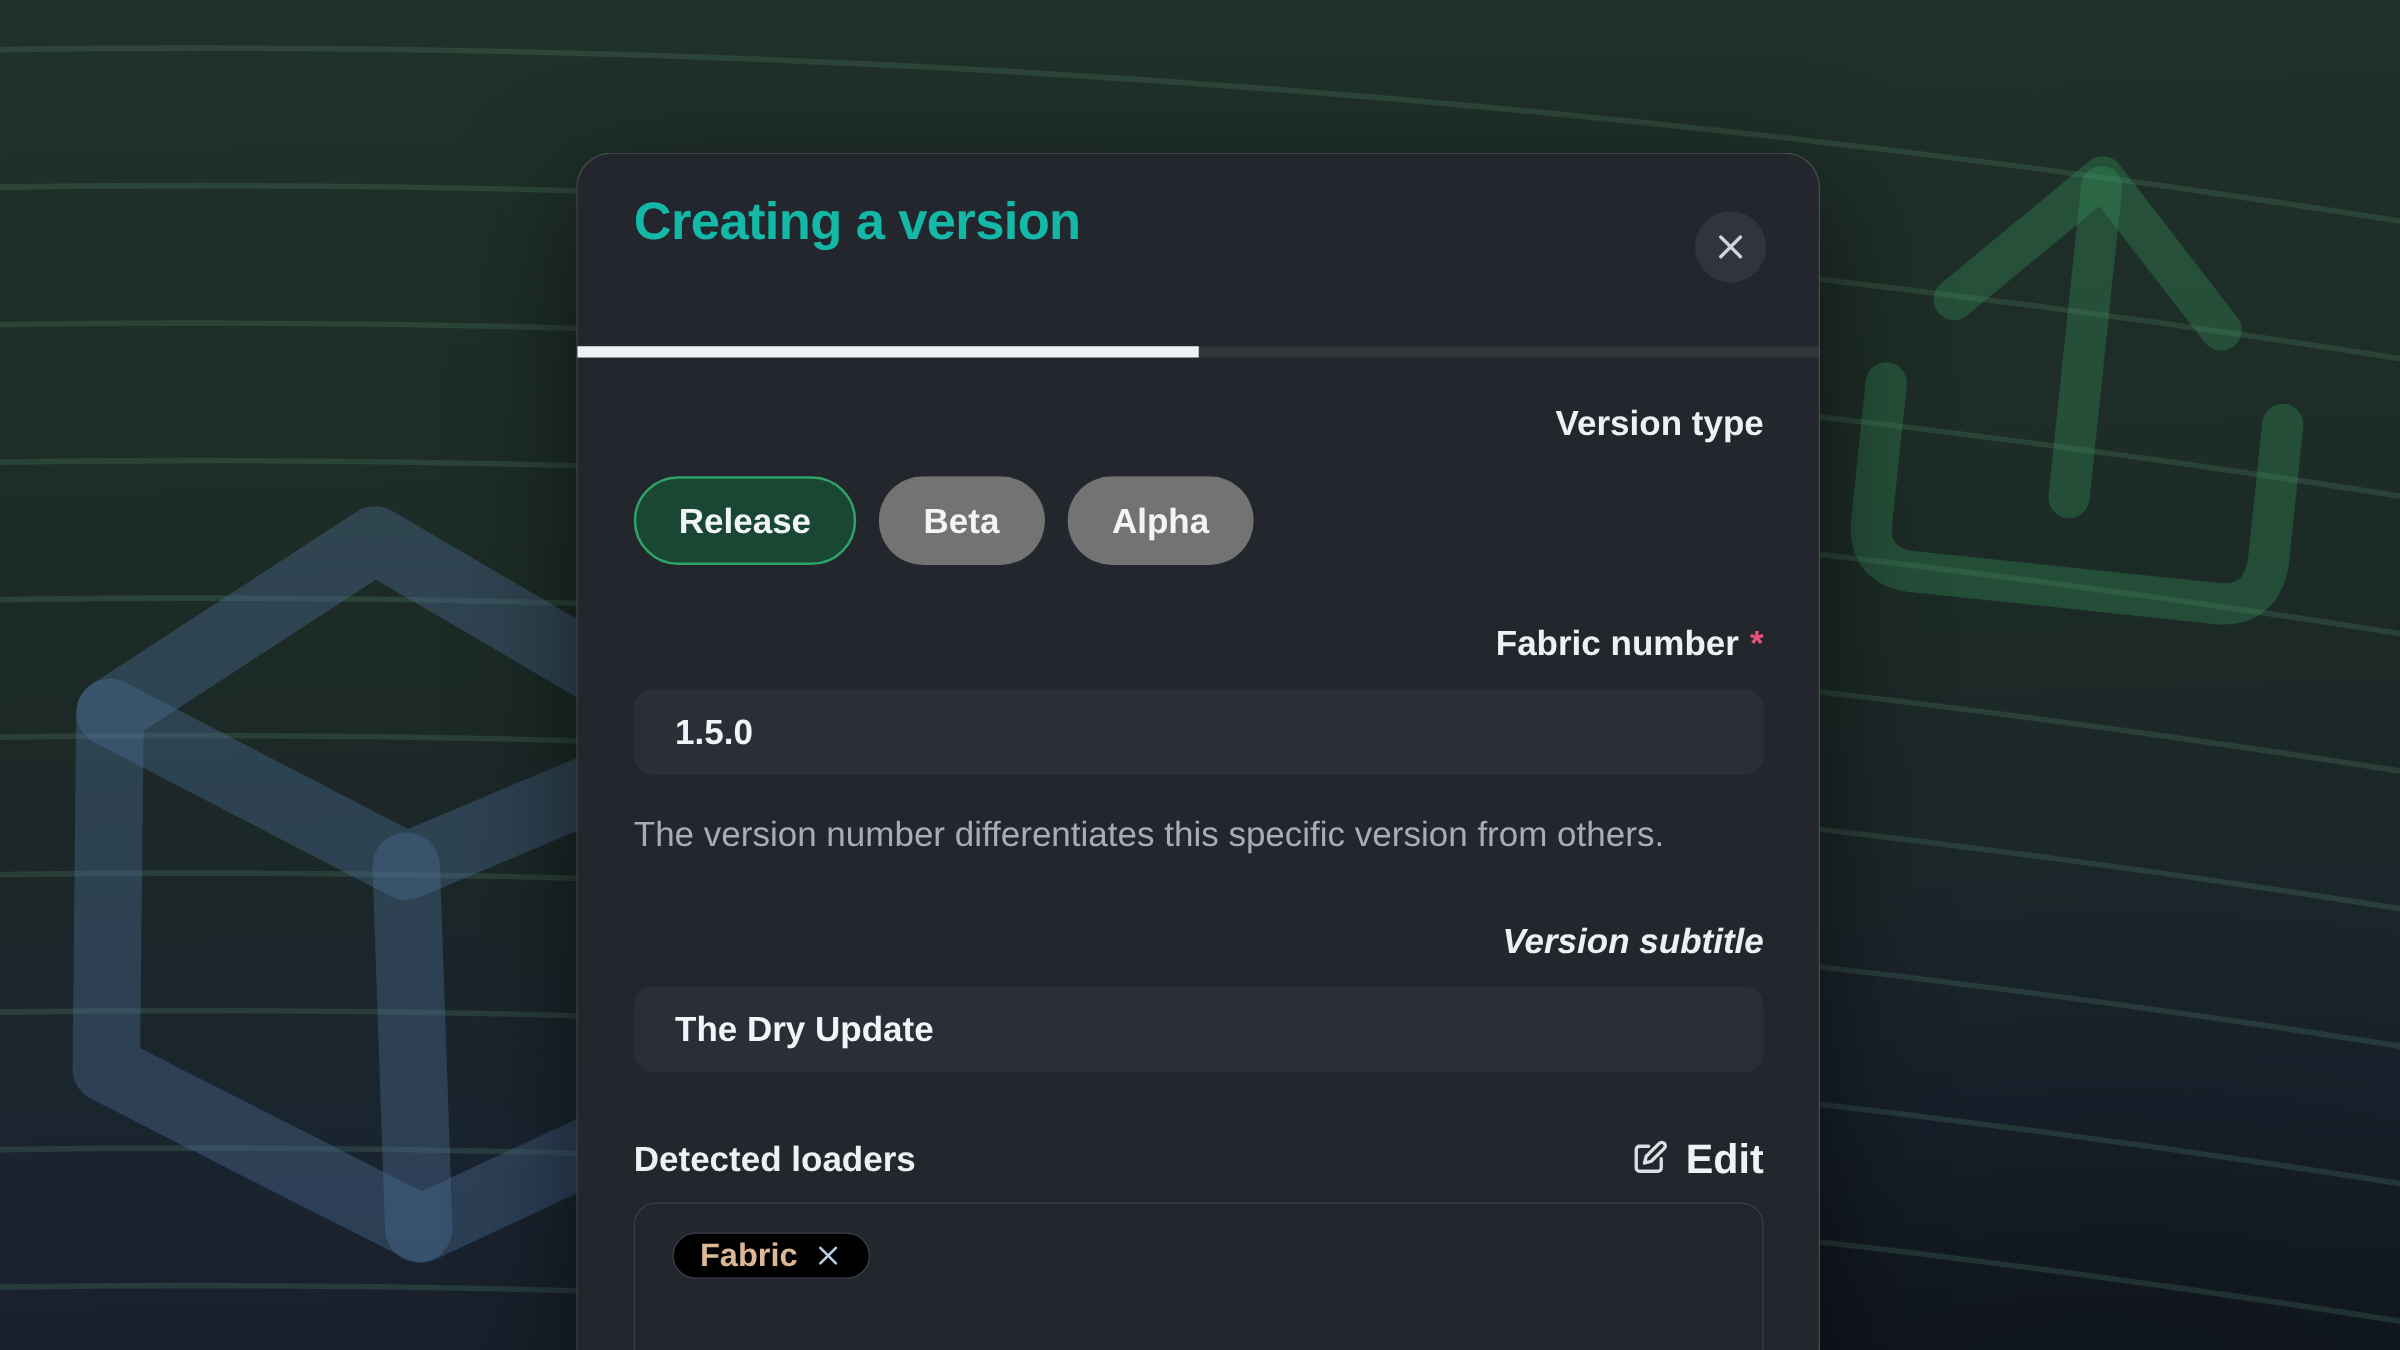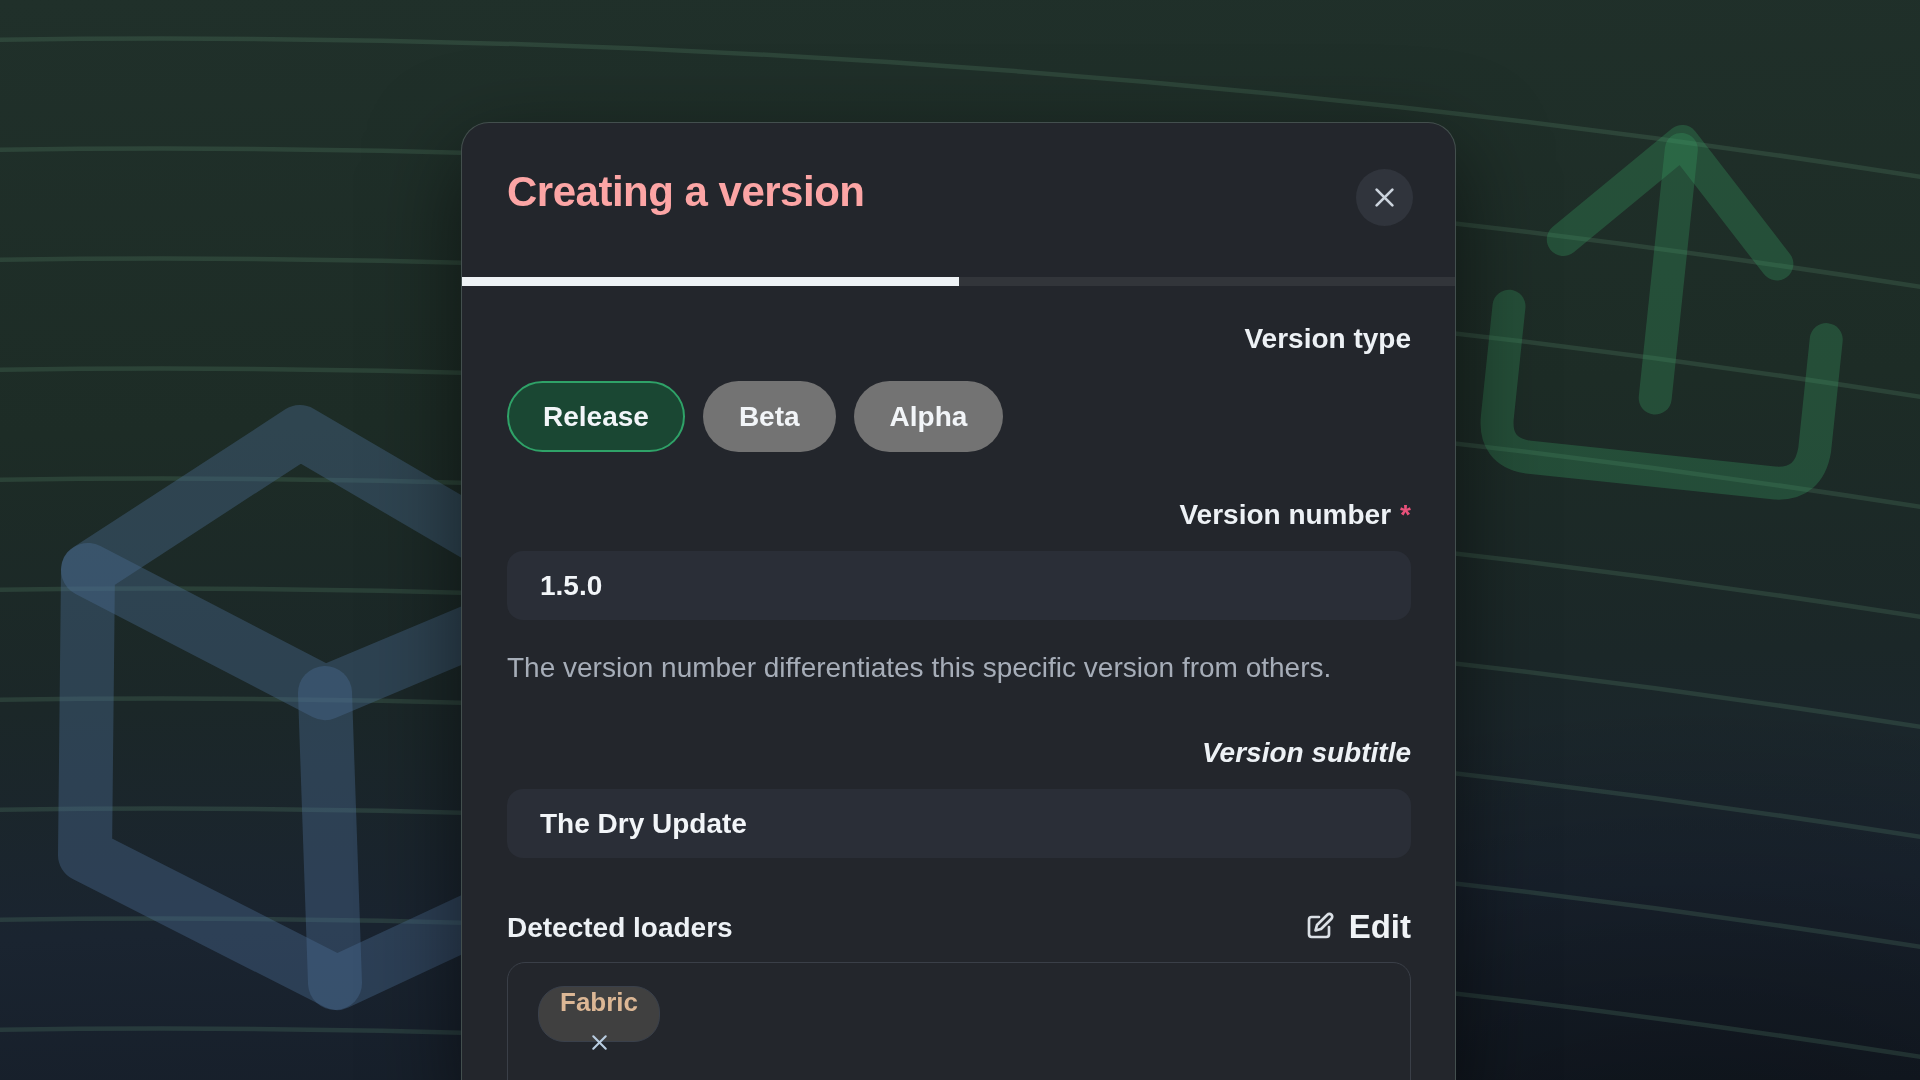--- a/index.html
+++ b/index.html
@@ -21,22 +21,22 @@
     position:absolute; left:461px; top:122px; width:995px; height:980px;
     background:#23262c;
     border:1.5px solid rgba(150,185,165,0.28);
     border-bottom:none;
     border-radius:28px 28px 0 0;
     box-shadow:0 30px 90px rgba(0,0,0,0.55);
     color:#f1f4f7;
   }
   .modal-header { position:relative; height:154px; }
   .modal-title {
-    position:absolute; left:45px; top:45px;
-    font-size:42px; font-weight:700; letter-spacing:-0.5px; color:#fca5a5;
+    position:absolute; left:45px; top:30px;
+    font-size:42px; font-weight:700; letter-spacing:-0.5px; color:#14b8a6;
   }
   .close-btn {
     position:absolute; right:42px; top:46px; width:57px; height:57px;
     border-radius:50%; background:#30343c; border:none; cursor:pointer;
     display:flex; align-items:center; justify-content:center;
   }
   .close-btn svg { width:27px; height:27px; stroke:#ccd4dd; stroke-width:2.4; fill:none;
                    stroke-linecap:round; }
 
   .progress-track { height:9px; width:100%; background:rgba(255,255,255,0.07); }
@@ -74,22 +74,22 @@
     color:#f0f3f6; font-size:33px; font-weight:700; font-family:inherit; padding:0;
   }
   .edit-btn svg { width:32px; height:32px; stroke:#dbe0e6; stroke-width:2; fill:none;
                   stroke-linecap:round; stroke-linejoin:round; }
 
   .loaders-box {
     margin-top:16px; height:150px;
     border:1.5px solid #3a3f48; border-radius:18px; padding:23px 30px;
   }
   .chip {
-    display:inline-flex; align-items:center; gap:13px; height:56px; padding:0 21px;
-    border-radius:26px; background:#404040; border:1px solid #3a404b;flex-direction:column;
+    display:inline-flex; align-items:center; gap:13px; height:37px; padding:0 21px;
+    border-radius:26px; background:#000000; border:1px solid #3a404b;
   }
   .chip-label { color:#dcb795; font-size:26px; font-weight:600; }
   .chip-x { background:none; border:none; cursor:pointer; display:flex; align-items:center; padding:0; }
   .chip-x svg { width:23px; height:23px; stroke:#b9cde1; stroke-width:2.2; fill:none; stroke-linecap:round; }
 </style>
 </head>
 <body>
 
 <div class="stage">
   <div class="bg"></div>
@@ -139,21 +139,21 @@
     <div class="modal-body">
 
       <div class="field-label">Version type</div>
       <div class="type-row">
         <button class="type-btn selected">Release</button>
         <button class="type-btn">Beta</button>
         <button class="type-btn">Alpha</button>
       </div>
 
       <div class="field-label">
-        <span>Version number</span><span class="required">*</span>
+        <span>Fabric number</span><span class="required">*</span>
       </div>
       <input class="text-input" type="text" value="1.5.0" style="">
       <div class="help-text">The version number differentiates this specific version from others.</div>
 
       <div class="field-label section-gap">Version subtitle</div>
       <input class="text-input" type="text" value="The Dry Update" style="">
 
       <div class="loaders-row">
         <div class="field-label">Detected loaders</div>
         <button class="edit-btn">

